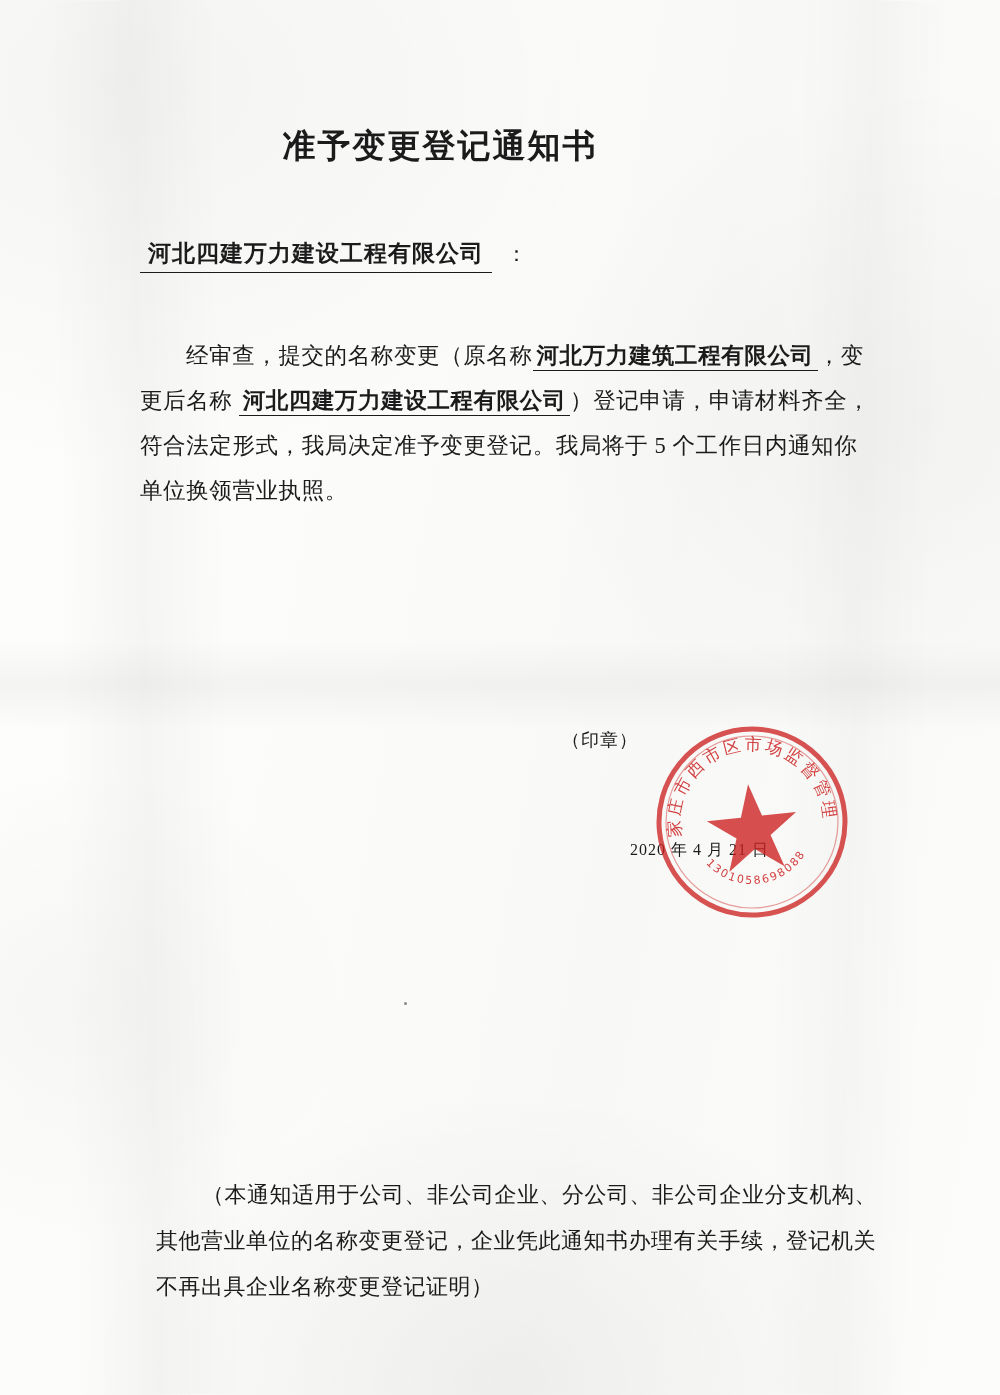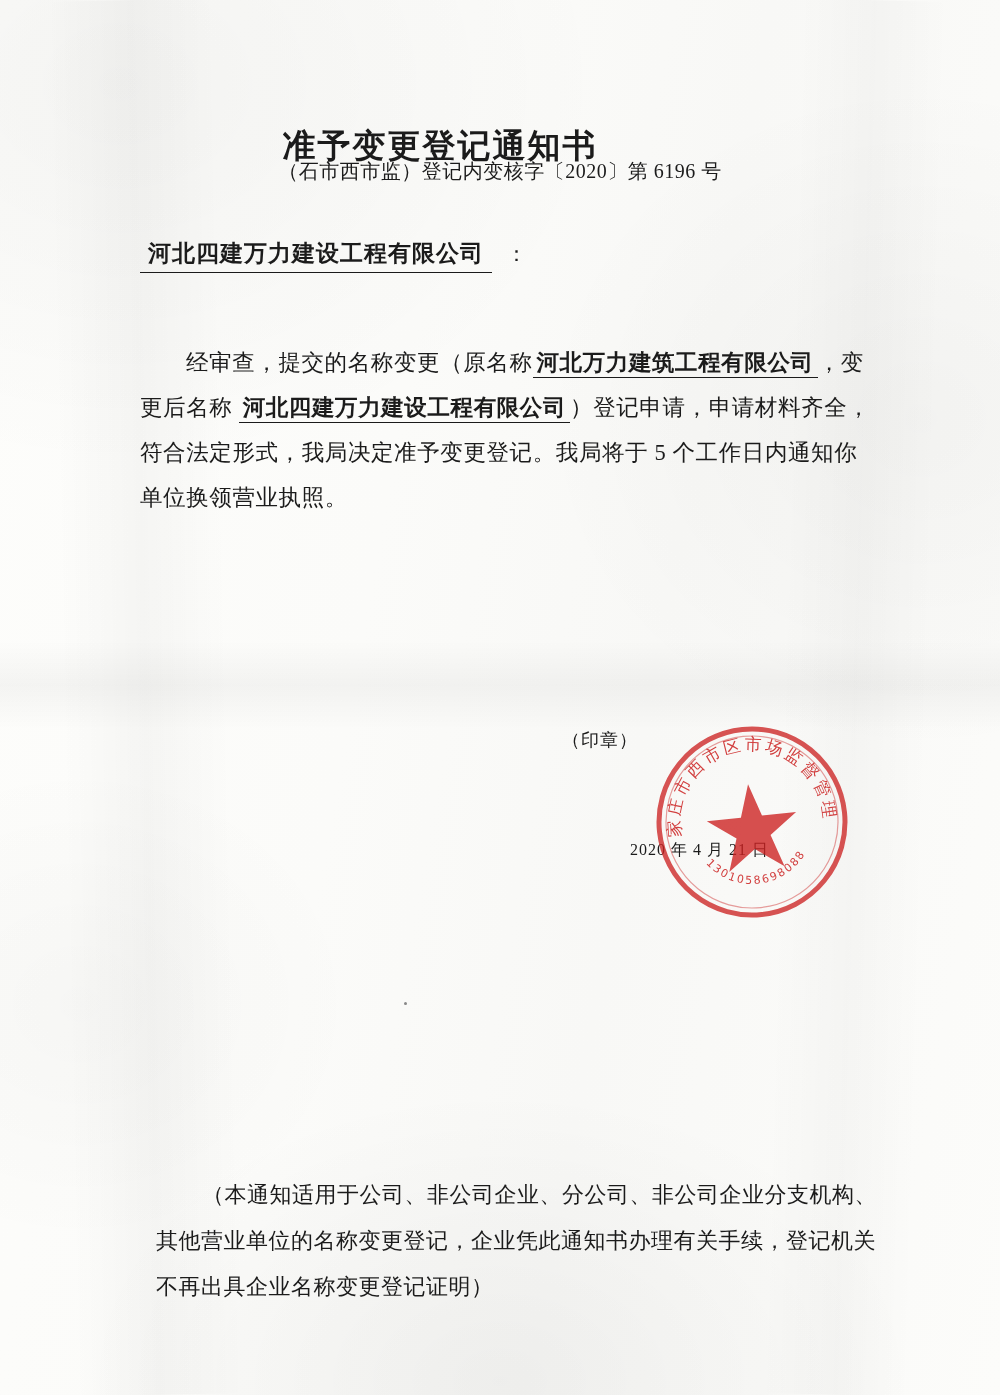--- a/index.html
+++ b/index.html
@@ -78,21 +78,21 @@
     padding: 0 8px 3px 8px;
   }
   .addressee .colon {
     margin-left: 14px;
     font-weight: normal;
     font-size: 21px;
   }
 
   .body-block {
     position: absolute;
-    top: 340px;
+    top: 333px;
     left: 140px;
     width: 736px;
     font-size: 22.5px;
     line-height: 45px;
     letter-spacing: 0.6px;
   }
   .body-block .indent { display: inline-block; width: 46px; }
   .uline {
     border-bottom: 1.4px solid #1b1b1b;
     padding: 0 4px 2px 4px;
@@ -154,21 +154,20 @@
 
 <div class="paper"></div>
 <div class="crease c1"></div>
 <div class="crease c2"></div>
 <div class="crease h1"></div>
 
 <div class="content">
 
   <div class="title">准予变更登记通知书</div>
 
-  <div class="doc-number">（石市西市监）登记内变核字〔2020〕第 6196 号</div>
 
   <div class="addressee">
     <span class="name">河北四建万力建设工程有限公司</span>
     <span class="colon">：</span>
   </div>
 
   <div class="body-block">
     <span class="indent"></span><span>经审查，提交的名称变更（原名称</span><span class="uline">河北万力建筑工程有限公司</span><span>，</span><span>变更后名称</span> <span class="uline">河北四建万力建设工程有限公司</span><span>）登记申请，申请材料齐全，符合法定形式，我局决定准予变更登记。我局将于 5 个工作日内通知你单位换领营业执照。</span>
   </div>
 

